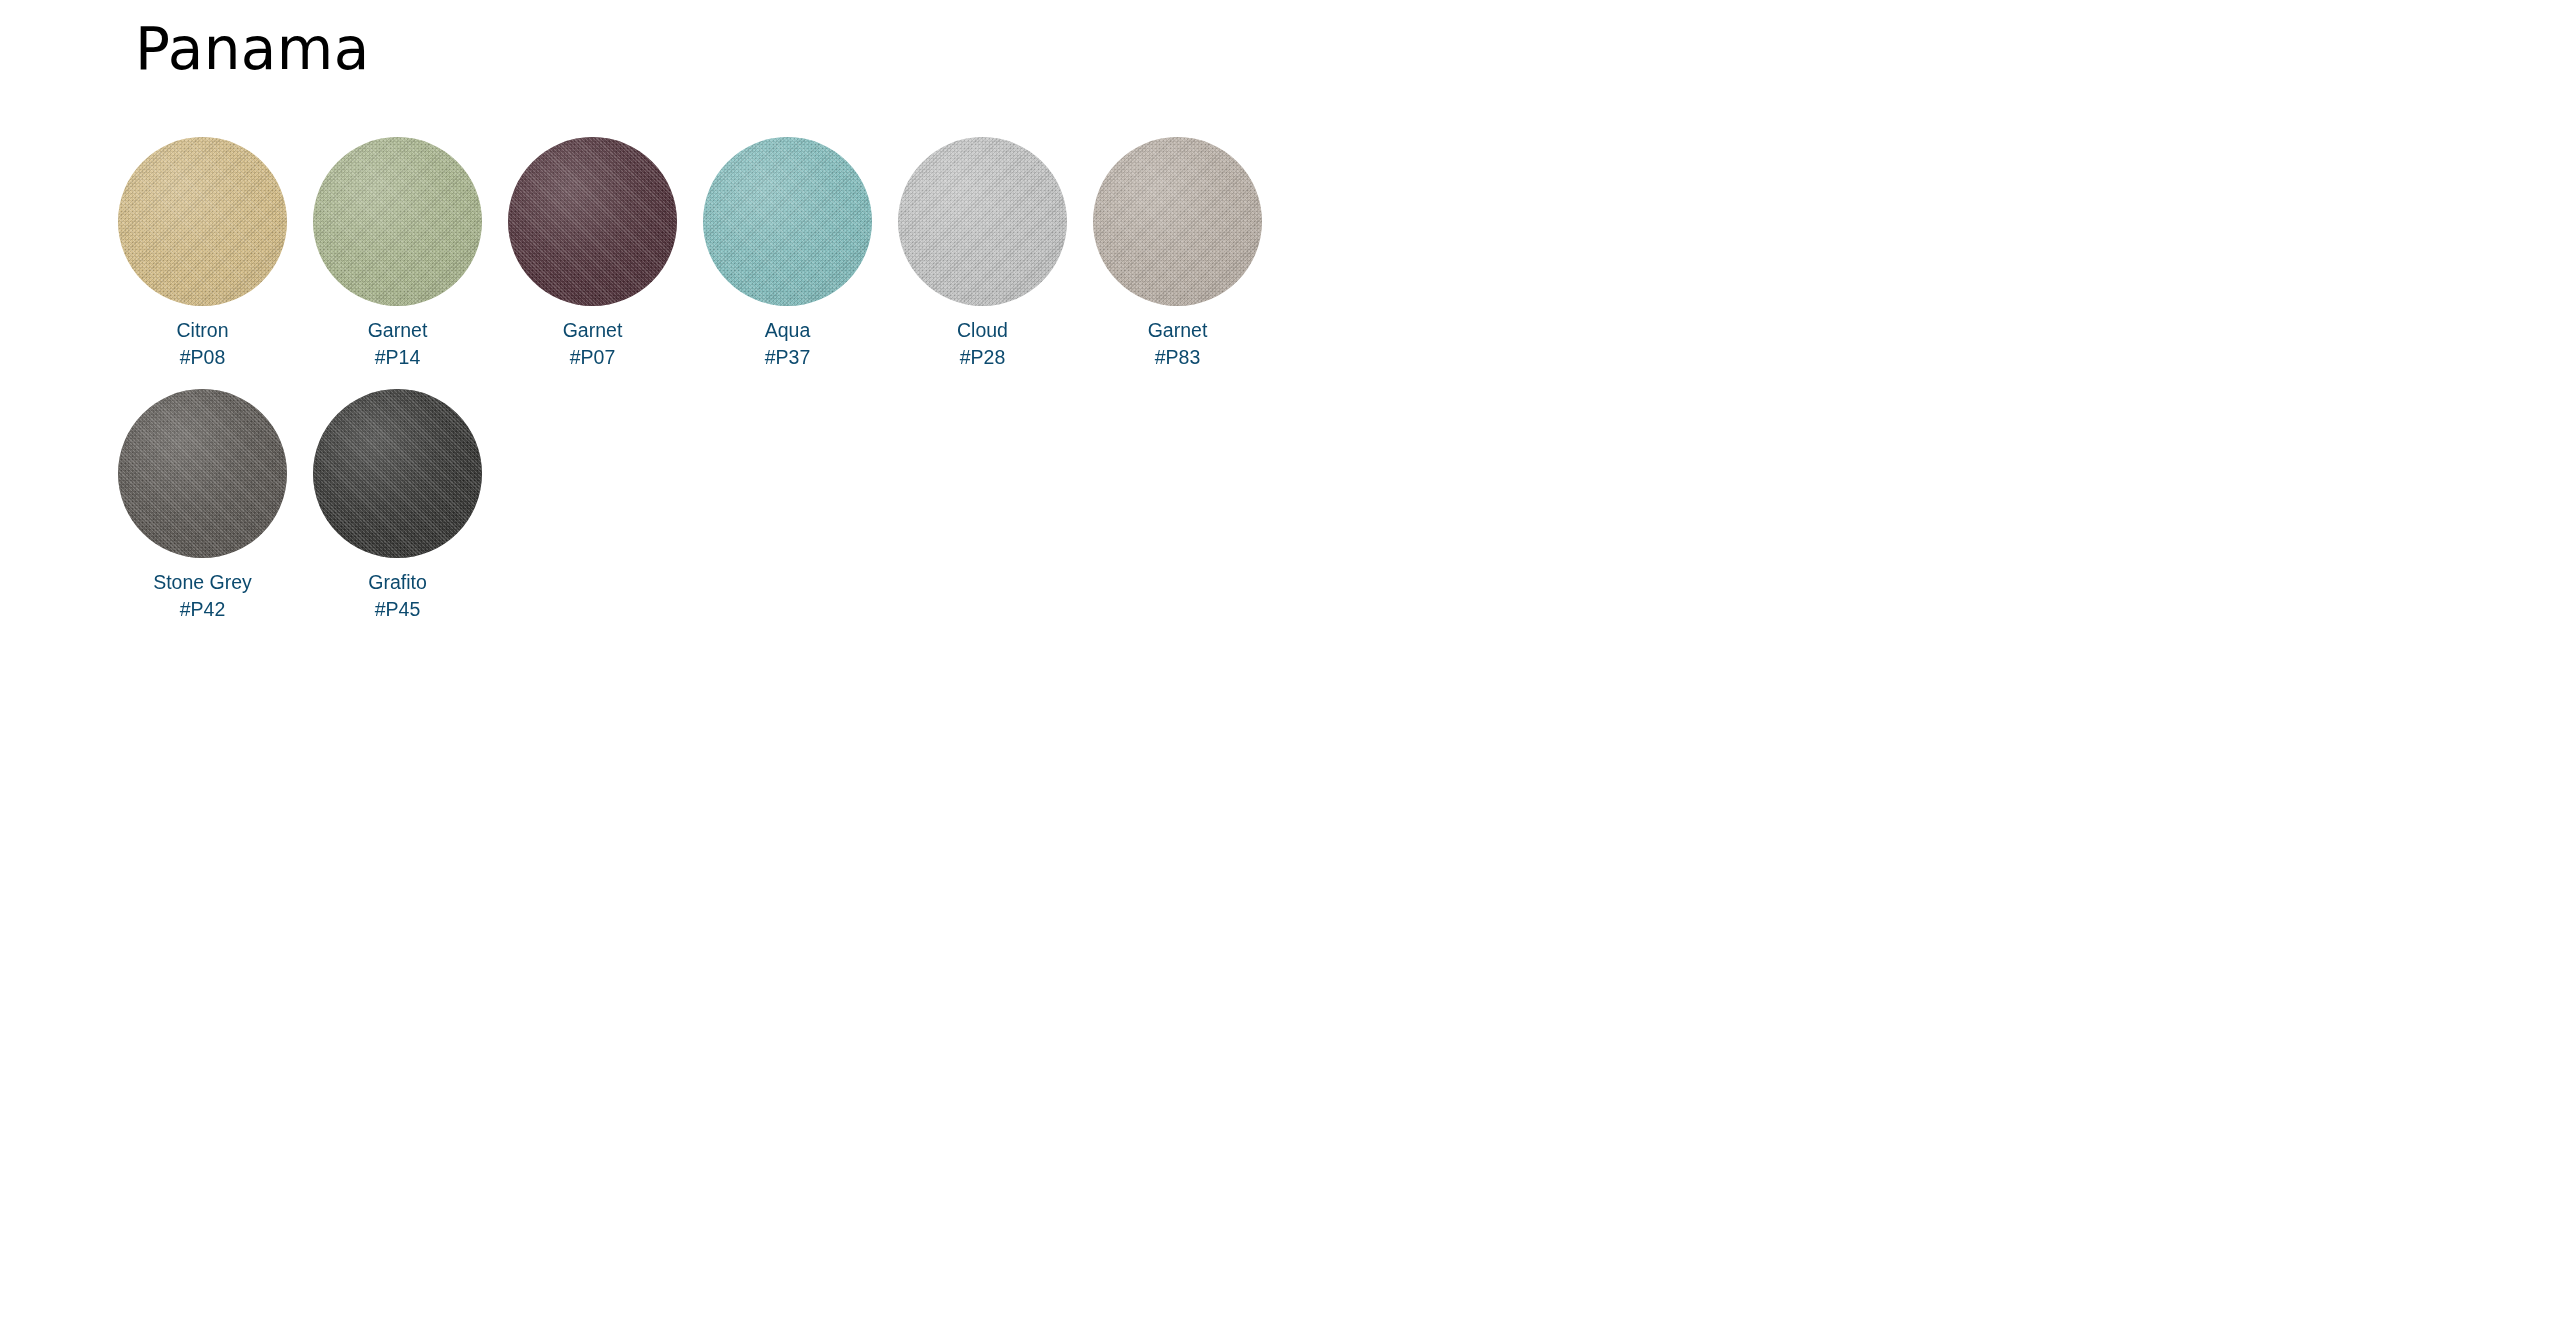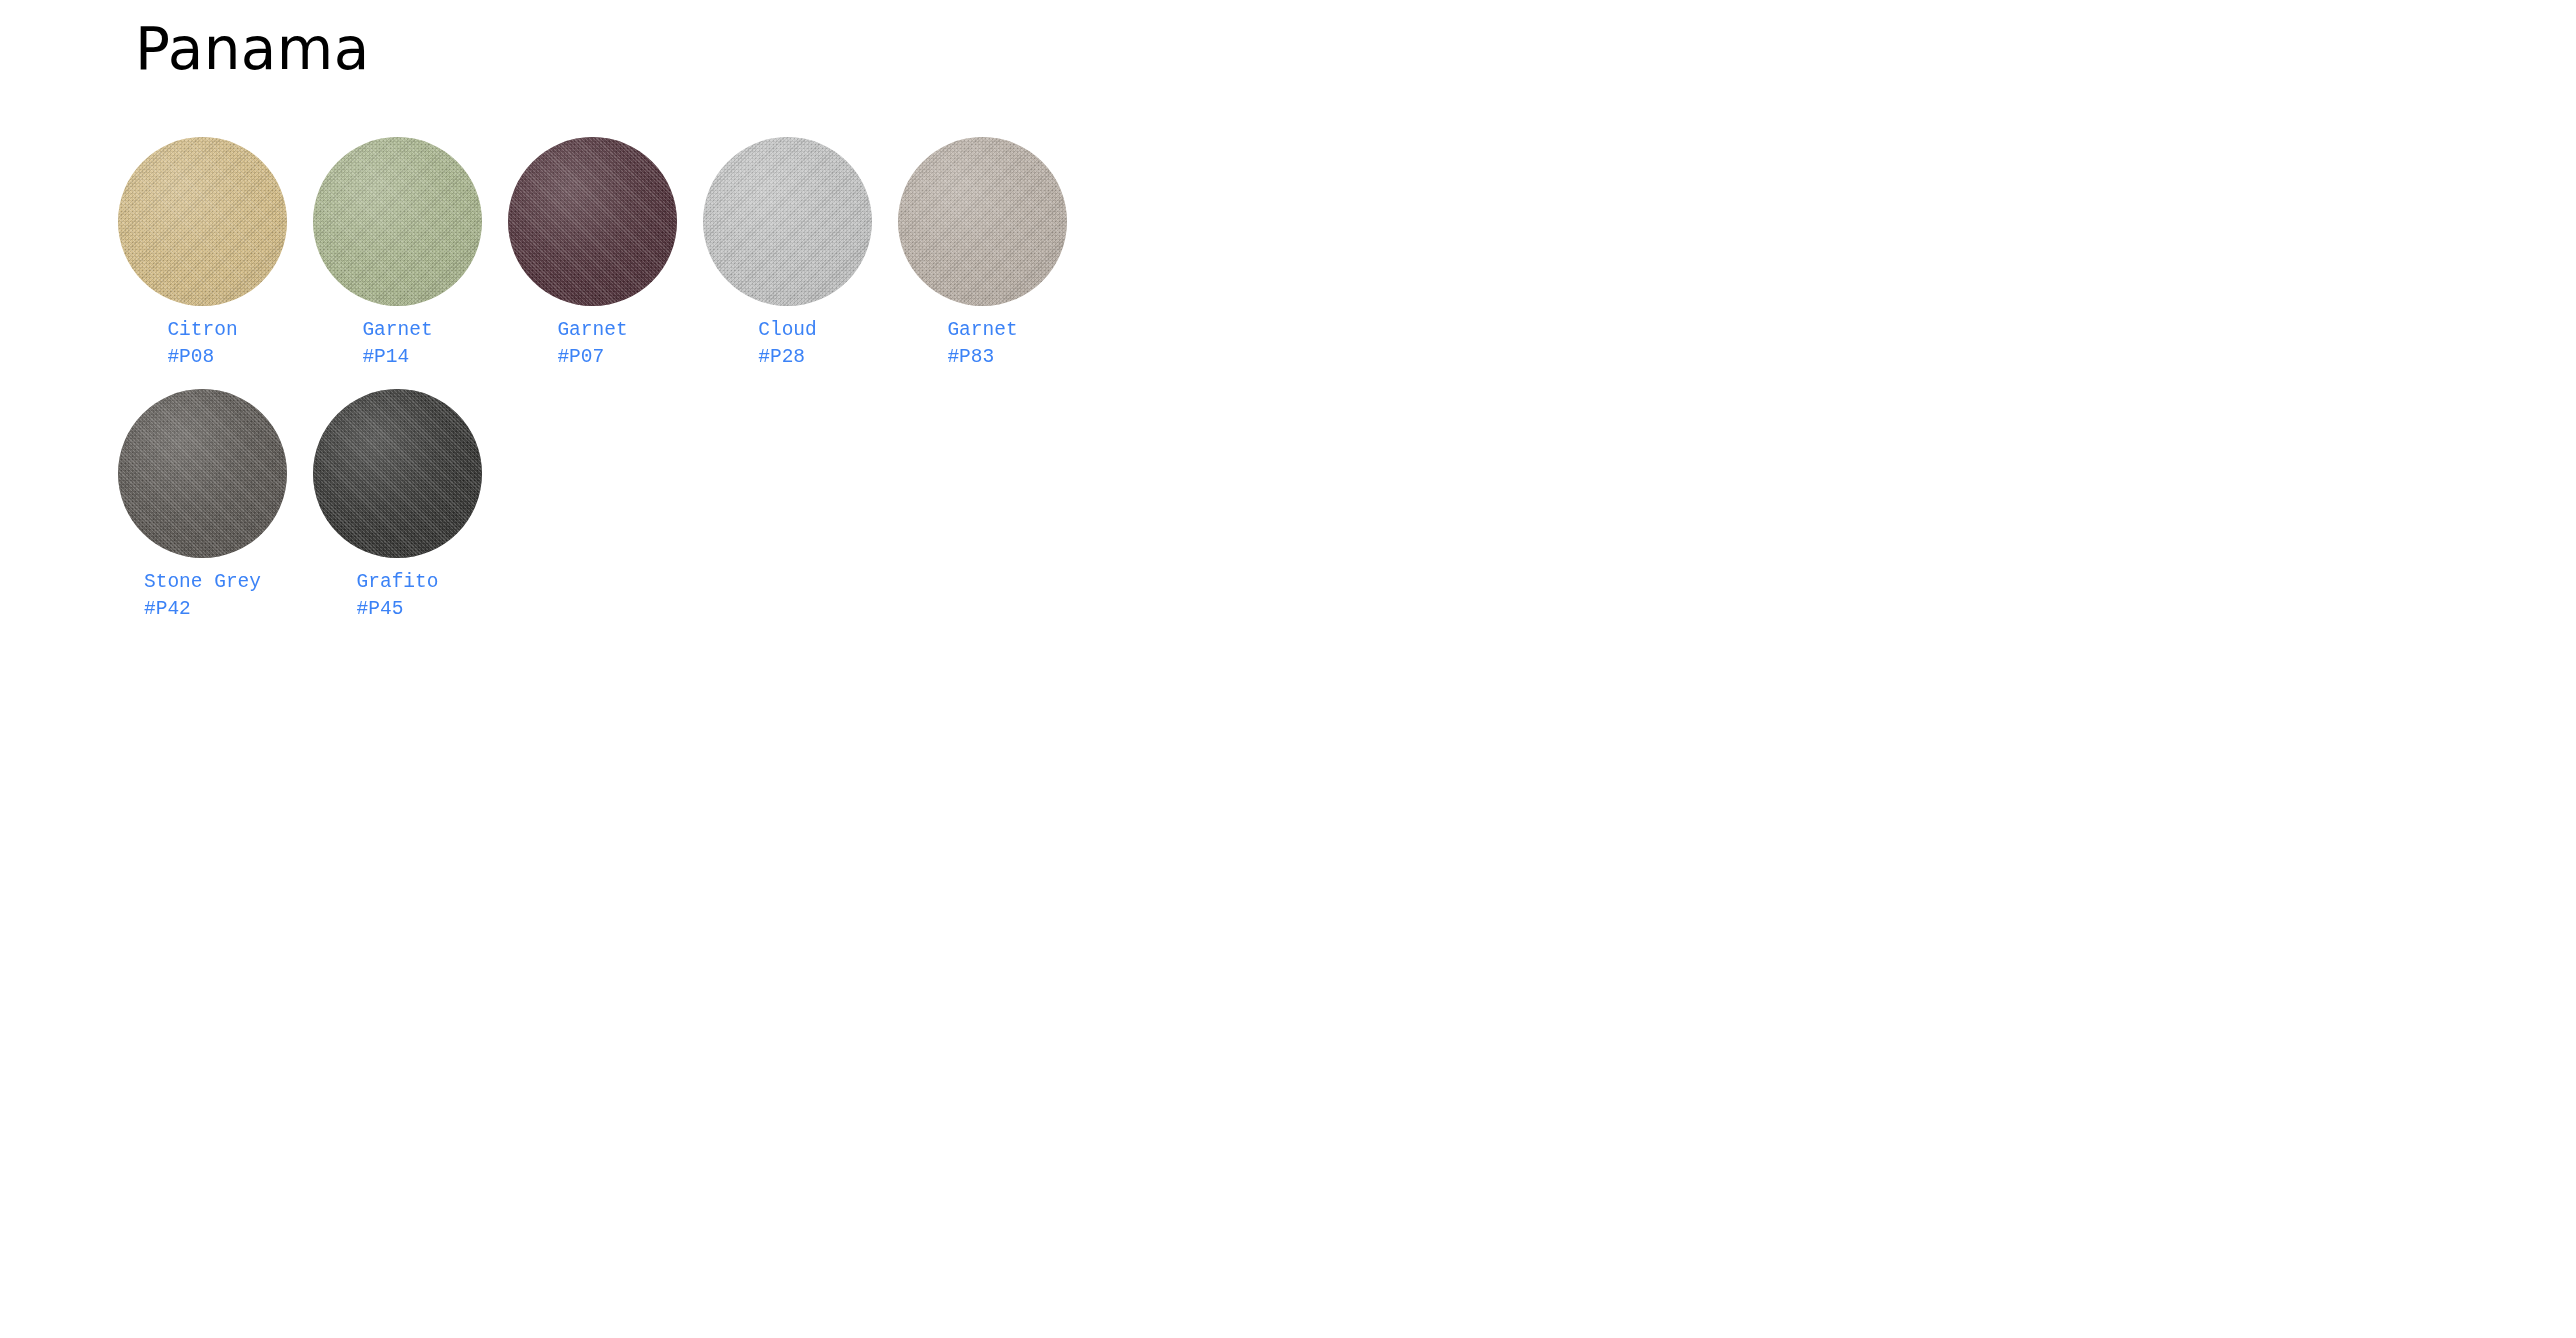--- a/index.html
+++ b/index.html
@@ -101,25 +101,25 @@
       radial-gradient(circle at 36% 30%,
         rgba(255,255,255,0.18) 0%,
         rgba(255,255,255,0.04) 42%,
         rgba(0,0,0,0.00) 62%,
         rgba(0,0,0,0.07) 100%);
   }
 
   
   .swatch-caption {
     margin-top: 10.6px;
-    text-align: left;
-    color: #3b82f6;
+    text-align: center;
+    color: #0c4a6e;
     font-size: 19.5px;
     line-height: 1.38;
-    font-family: Liberation Mono, monospace;
+    font-family: Liberation Sans, sans-serif;
     white-space: nowrap;
   }
 
   .swatch-name { display: block; }
   .swatch-code { display: block; }
 </style>
 </head>
 <body>
 
 <div id="collection-title">Panama</div>
@@ -153,20 +153,31 @@
           <div class="weave"></div>
           <div class="weave-coarse"></div>
           <div class="shade"></div>
         </div>
         <div class="swatch-caption">
           <span class="swatch-name">Garnet</span>
           <span class="swatch-code">#P07</span>
         </div>
       </div>
       <div class="swatch-cell">
+        <div class="swatch-disc" style="background-color: rgb(127, 189, 189);">
+          <div class="weave"></div>
+          <div class="weave-coarse"></div>
+          <div class="shade"></div>
+        </div>
+        <div class="swatch-caption">
+          <span class="swatch-name">Aqua</span>
+          <span class="swatch-code">#P37</span>
+        </div>
+      </div>
+      <div class="swatch-cell">
         <div class="swatch-disc" style="background-color: rgb(195, 196, 196);">
           <div class="weave"></div>
           <div class="weave-coarse"></div>
           <div class="shade"></div>
         </div>
         <div class="swatch-caption">
           <span class="swatch-name">Cloud</span>
           <span class="swatch-code">#P28</span>
         </div>
       </div>

